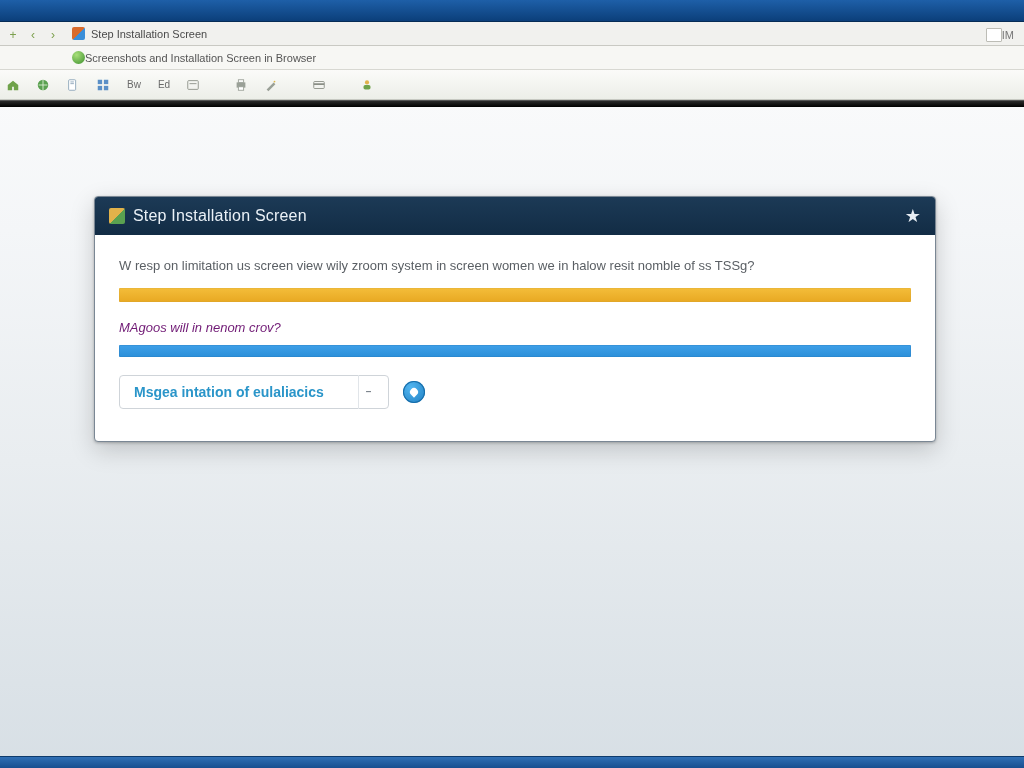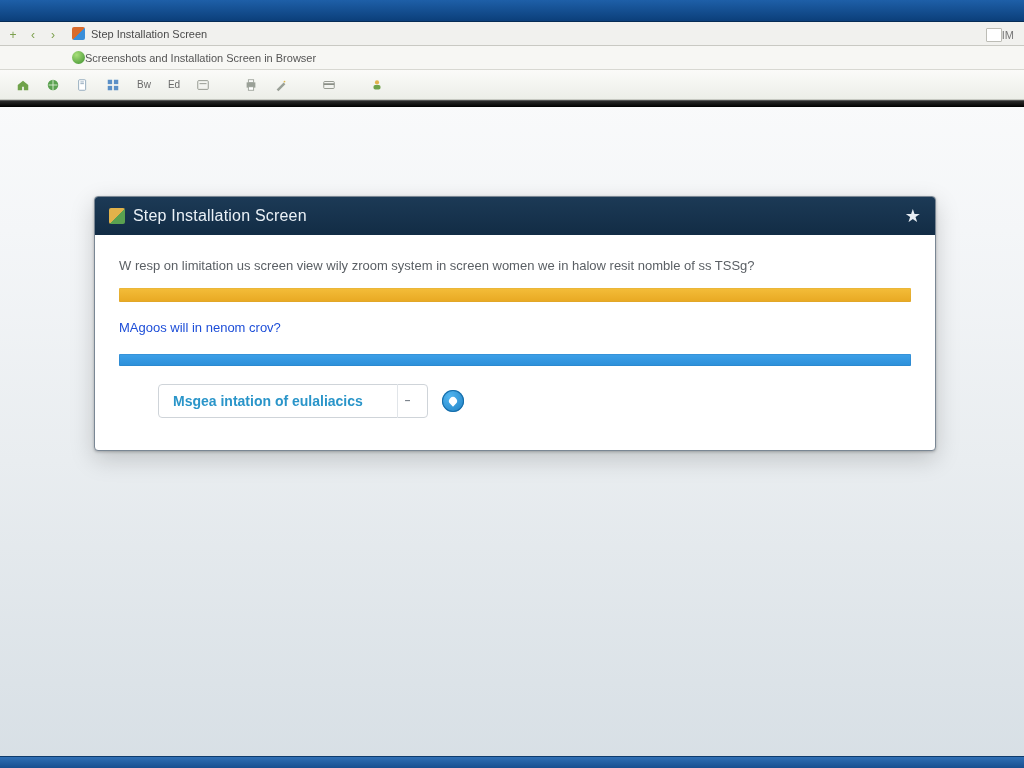--- a/index.html
+++ b/index.html
@@ -45,21 +45,20 @@
     width: 13px; height: 13px; border-radius: 50%;
     background: radial-gradient(circle at 35% 30%, #a9e07a, #3c8f2d);
     display: inline-block;
   }
   .toolbar {
     height: 30px;
     background: linear-gradient(180deg,#fbfbf9,#eceee8);
     border-bottom: 1px solid #c7c9c2;
     display: flex;
     align-items: center;
-    padding-left: 10px;
     gap: 4px;
   }
   .tbtn {
     width: 26px; height: 22px;
     display: flex; align-items: center; justify-content: center;
     border-radius: 2px;
     font-size: 13px;
     color: #4a6a34;
   }
   .tbtn svg { width: 14px; height: 14px; }
@@ -134,37 +133,36 @@
     color: #3b3f44;
   }
   .msg1 { color: #5a5f64; line-height: 1.45; margin-bottom: 12px; }
   .bar {
     height: 14px; width: 100%;
     border-radius: 1px;
     margin-bottom: 18px;
   }
   .bar.yellow { background: linear-gradient(180deg,#f4bd3a,#e8a822); box-shadow: inset 0 0 0 1px #caa23a33; }
   .bar.blue   { background: linear-gradient(180deg,#3ea0e8,#2b8fd9); box-shadow: inset 0 0 0 1px #2a7bbd55; height: 12px; }
-  .msg2 { color: #1d4ed8; margin-bottom: 19px; }
+  .msg2 { color: #701a75; margin-bottom: 10px; font-style: italic; }
 
   .btn-row { display: flex; align-items: center; gap: 14px; margin-top: 6px; }
   .dropdown {
     display: flex; align-items: center;
     height: 34px;
     border: 1px solid #cfd4d9;
     border-radius: 4px;
     background: #fff;
     padding: 0 10px 0 14px;
     color: #2a95c9;
     font-weight: 600;
     font-size: 14px;
     gap: 12px;
     min-width: 270px;
     justify-content: space-between;
-    margin-left: 39px;
   }
   .dropdown .chev {
     width: 20px; height: 34px; border-left: 1px solid #e1e5e9;
     display: flex; align-items: center; justify-content: center;
     color: #7a828a; font-size: 10px;
   }
   .round-info {
     width: 22px; height: 22px; border-radius: 50%;
     background: radial-gradient(circle at 35% 30%, #52b6f1, #1f7fc2);
     display: flex; align-items: center; justify-content: center;

